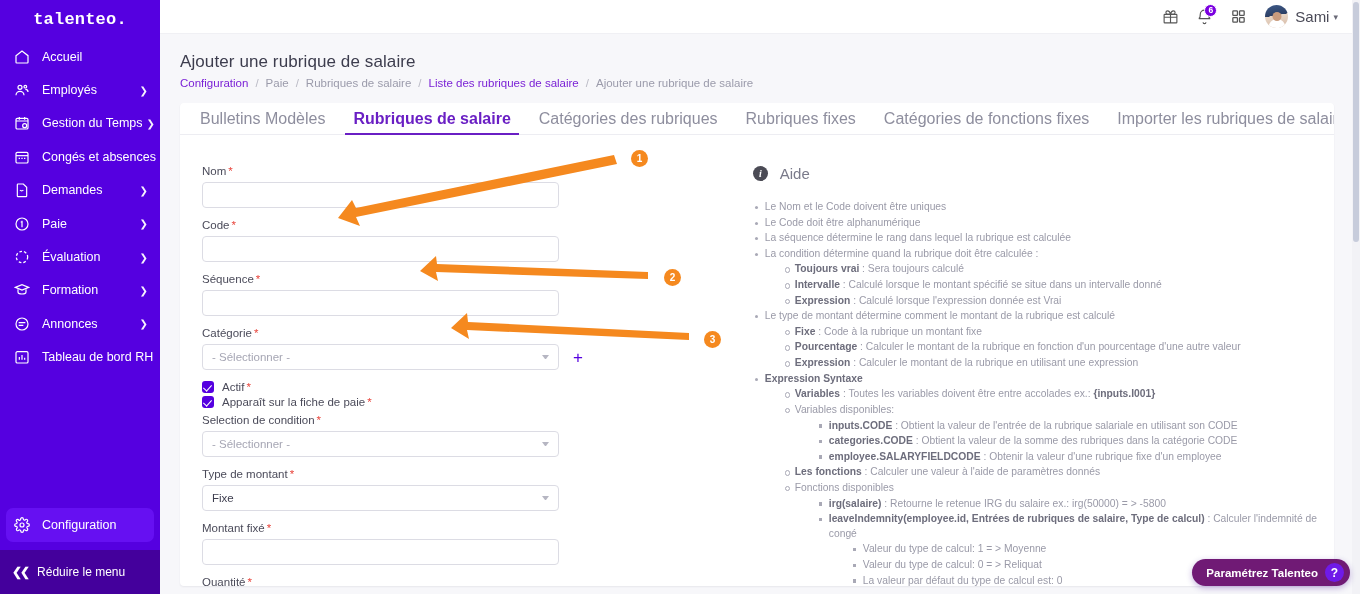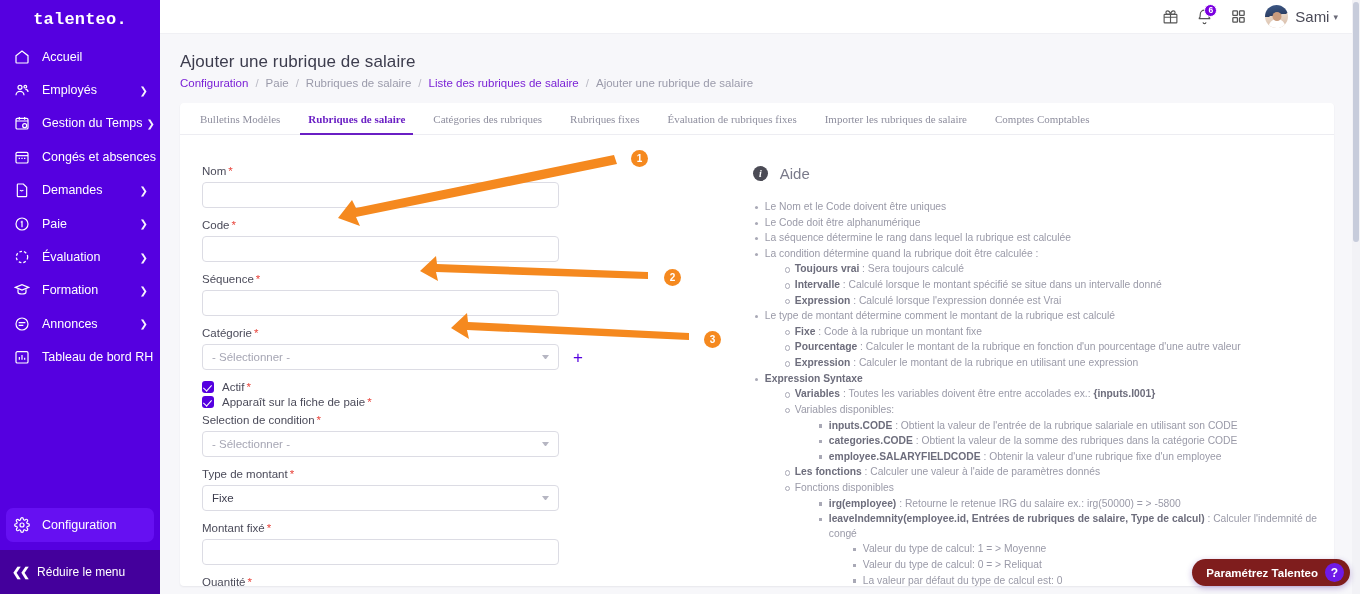--- a/index.html
+++ b/index.html
@@ -113,23 +113,23 @@
     box-shadow: 0 1px 2px rgba(30,30,60,.07);
     height: 483px; position: relative; overflow: hidden;
   }
   .tabs {
     display: flex; align-items: stretch;
     border-bottom: 1px solid #ededf2;
     padding: 0 6px;
     height: 32px;
   }
   .tab {
-    font-size: 11px; color: #8e8e9e;
+    font-size: 16px; color: #8e8e9e;
     padding: 0 14px; display: flex; align-items: center;
-    cursor: pointer; position: relative; white-space: nowrap; font-family: Liberation Serif, serif;
+    cursor: pointer; position: relative; white-space: nowrap;
   }
   .tab.active { color: #6a1fc4; font-weight: 700; }
   .tab.active::after {
     content: ""; position: absolute; left: 6px; right: 6px; bottom: -1px;
     height: 2px; background: #6a1fc4;
   }
 
   .body { display: flex; padding: 30px 0 0 0; height: 451px; }
   .form-col { width: 575px; padding-left: 22px; }
   .help-col { flex: 1 1 auto; padding-left: 20px; padding-right: 10px; }
@@ -209,21 +209,21 @@
   .anno { position: absolute; left: 0; top: 0; width: 1360px; height: 594px; pointer-events: none; z-index: 40; }
   .num-badge {
     position: absolute; width: 17px; height: 17px; border-radius: 50%;
     background: #f5891f; color: #fff; font-size: 10px; font-weight: 700;
     display: flex; align-items: center; justify-content: center; z-index: 41;
   }
 
   
   .fab {
     position: absolute; right: 10px; bottom: 8px; z-index: 45;
-    height: 27px; border-radius: 14px; background: #7f1d1d;
+    height: 27px; border-radius: 14px; background: #701a75;
     display: flex; align-items: center; padding: 0 6px 0 14px;
     color: #fff; font-size: 11.5px; font-weight: 700; cursor: pointer;
     box-shadow: 0 2px 6px rgba(60,0,150,.3);
   }
   .fab .q {
     width: 19px; height: 19px; border-radius: 50%; background: #6f1ae8;
     display: flex; align-items: center; justify-content: center;
     margin-left: 7px; font-size: 12px; font-weight: 700;
   }
 
@@ -409,21 +409,21 @@
         <span class="sep">/</span>
         <span class="muted">Ajouter une rubrique de salaire</span>
       </div>
 
       <div class="card">
         <div class="tabs">
           <div class="tab">Bulletins Modèles</div>
           <div class="tab active">Rubriques de salaire</div>
           <div class="tab">Catégories des rubriques</div>
           <div class="tab">Rubriques fixes</div>
-          <div class="tab">Évaluation de rubriques fixes</div>
+          <div class="tab">Catégories de fonctions fixes</div>
           <div class="tab">Importer les rubriques de salaire</div>
           <div class="tab">Comptes Comptables</div>
         </div>
 
         <div class="body">
 
           <div class="form-col">
             <div class="fld">
               <label class="lbl"><span>Nom</span><span class="req">*</span></label>
               <input class="inp" type="text" value="" style="">
@@ -522,21 +522,21 @@
                     <ul>
                       <li><b>inputs.CODE</b><span> : Obtient la valeur de l'entrée de la rubrique salariale en utilisant son CODE</span></li>
                       <li><b>categories.CODE</b><span> : Obtient la valeur de la somme des rubriques dans la catégorie CODE</span></li>
                       <li><b>employee.SALARYFIELDCODE</b><span> : Obtenir la valeur d'une rubrique fixe d'un employee</span></li>
                     </ul>
                   </li>
                   <li><b>Les fonctions</b><span> : Calculer une valeur à l'aide de paramètres donnés</span></li>
                   <li>
                     <span>Fonctions disponibles</span>
                     <ul>
-                      <li><b>irg(employee)</b><span> : Retourne le retenue IRG du salaire ex.: irg(50000) = &gt; -5800</span></li>
+                      <li><b>irg(salaire)</b><span> : Retourne le retenue IRG du salaire ex.: irg(50000) = &gt; -5800</span></li>
                       <li>
                         <b>leaveIndemnity(employee.id, Entrées de rubriques de salaire, Type de calcul)</b><span> : Calculer l'indemnité de congé</span>
                         <ul>
                           <li><span>Valeur du type de calcul: 1 = &gt; Moyenne</span></li>
                           <li><span>Valeur du type de calcul: 0 = &gt; Reliquat</span></li>
                           <li><span>La valeur par défaut du type de calcul est: 0</span></li>
                         </ul>
                       </li>
                     </ul>
                   </li>

